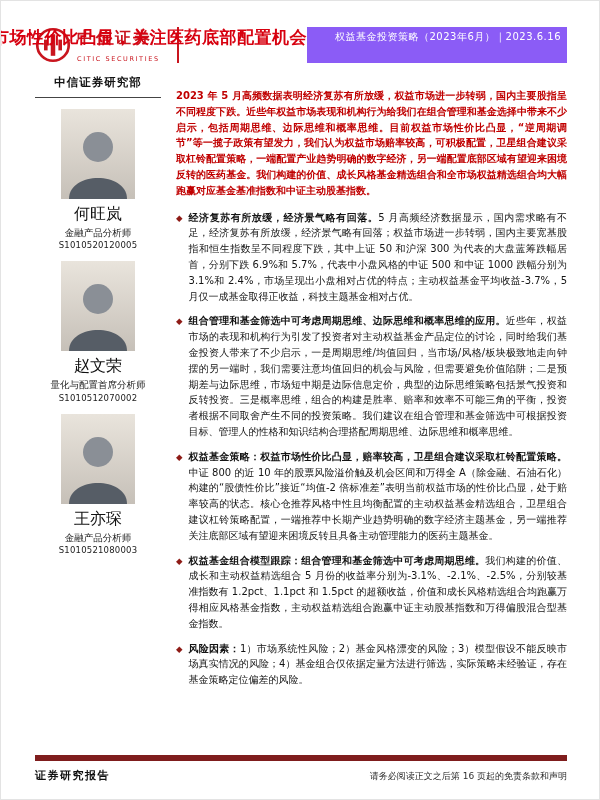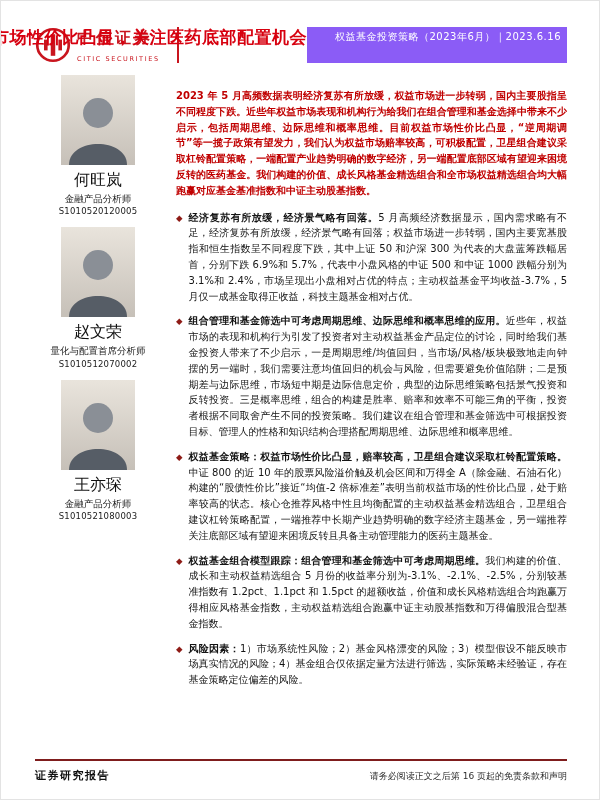--- a/index.html
+++ b/index.html
@@ -31,21 +31,21 @@
   .a-role{font-size:9.5px;line-height:1.3;color:#1a1a1a;padding:0 4px;}
   .a-license{font-size:8.5px;color:#1a1a1a;margin-top:1px;letter-spacing:0.2px;}
   main{flex:1;min-width:0;overflow:hidden;}
   .core-title{color:#D7000F;font-size:13px;font-weight:bold;letter-spacing:3px;margin:0 0 9px;}
   .summary{color:#C00000;font-weight:bold;font-size:10px;line-height:1.58;text-align:justify;margin:13px 0 11px;}
   .bullet{display:flex;gap:6px;margin-bottom:9px;}
   .diamond{color:#8E1B16;font-size:8.5px;line-height:1.9;flex-shrink:0;}
   .b-text{font-size:10px;line-height:1.58;text-align:justify;margin:0;color:#141414;}
   .b-title{font-weight:bold;}
   
-  footer{border-top:2px solid #7f1d1d;margin-top:auto;padding-top:7px;display:flex;justify-content:space-between;align-items:baseline;}
+  footer{border-top:6px solid #7f1d1d;margin-top:auto;padding-top:7px;display:flex;justify-content:space-between;align-items:baseline;}
   .f-left{font-weight:bold;font-size:11px;letter-spacing:1.5px;}
   .f-right{font-size:9px;color:#2e2e2e;}
 </style>
 </head>
 <body>
 
 <div class="page">
 
   <header>
     <div class="logo">
@@ -64,20 +64,21 @@
       <h1 class="title">权益市场性价比凸显，关注医药底部配置机会</h1>
       <div class="subtitle-bar">
         <span>权益基金投资策略（2023年6月）｜2023.6.16</span>
       </div>
     </div>
   </header>
 
   <div class="content">
 
     <aside class="sidebar">
+      <div class="dept">中信证券研究部</div>
 
       <div class="analyst">
         <div class="photo">
           <svg width="74" height="80" viewBox="0 0 74 80">
             <circle cx="37" cy="28" r="15" fill="#8a8f96"></circle>
             <path d="M8 80 C8 52 66 52 66 80 Z" fill="#565d66"></path>
           </svg>
         </div>
         <div class="a-name">何旺岚</div>
         <div class="a-role">金融产品分析师</div>

